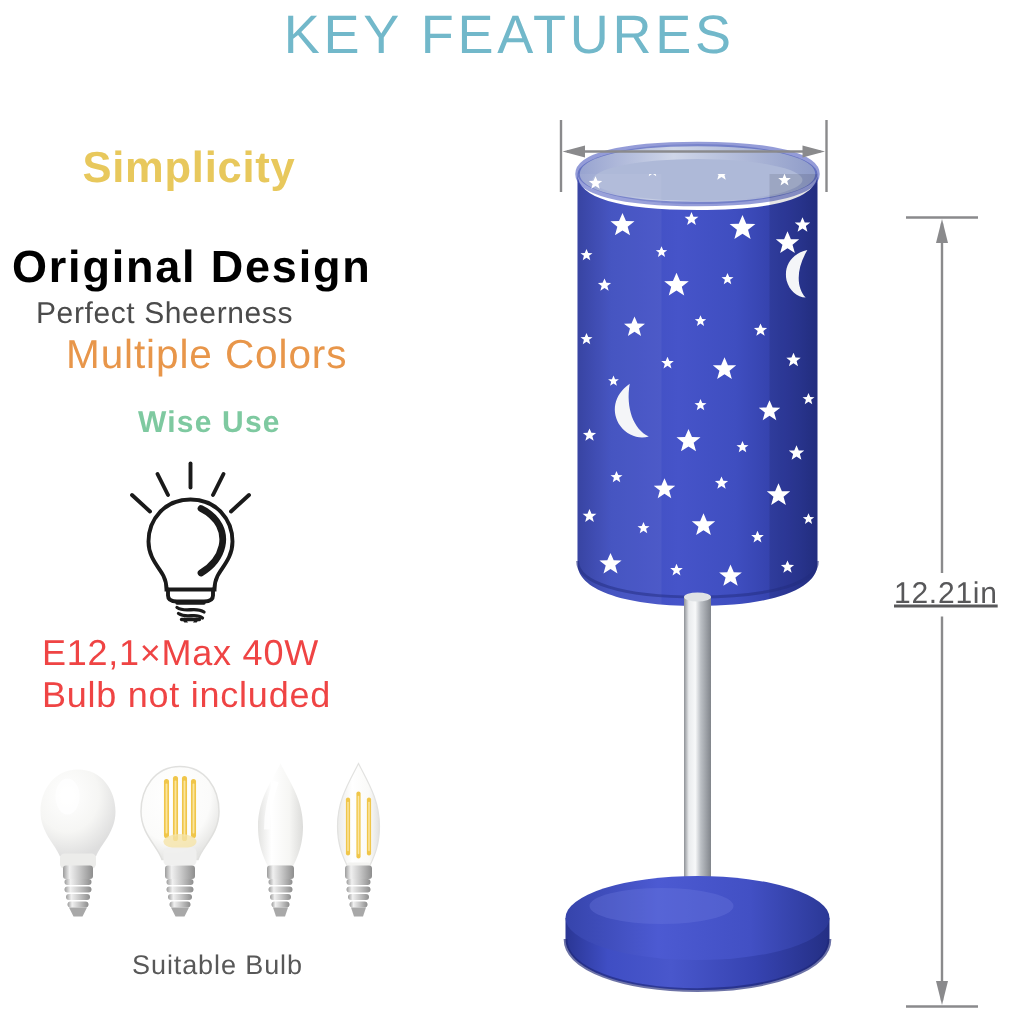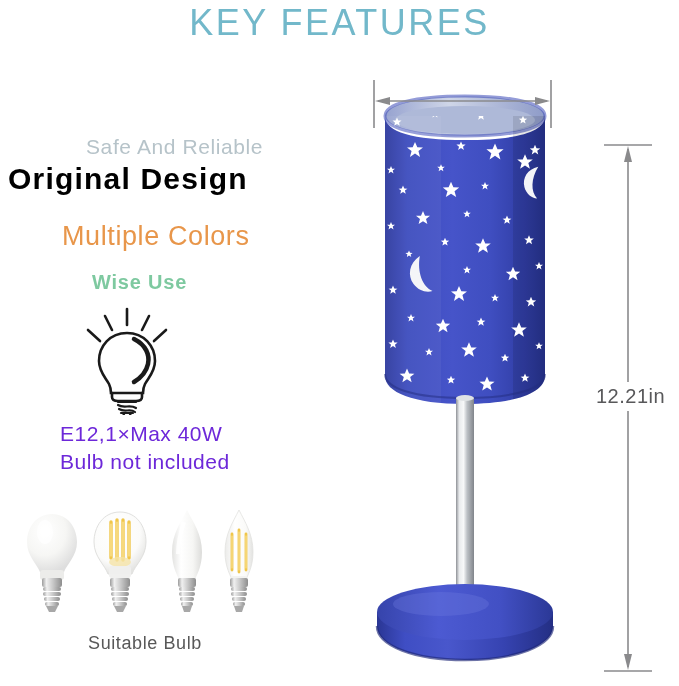--- a/index.html
+++ b/index.html
@@ -58,44 +58,44 @@
     color: #000000;
     letter-spacing: 1.2px;
   }
   .feat-perfect {
     left: 24px; top: 199px;
     font-size: 20px;
     color: #4b4b4b;
     letter-spacing: 0.4px;
   }
   .feat-multiple {
-    left: 62px; top: 223px;
+    left: 44px; top: 223px;
     font-size: 27px;
     color: #e8964a;
     letter-spacing: 0.6px;
   }
   .feat-wise {
     left: 92px; top: 272px;
     font-size: 20px;
     font-weight: bold;
     color: #7ec9a0;
     letter-spacing: 0.8px;
   }
 
   
   .bulb-icon {
     position: absolute;
     left: 72px;
     top: 305px;
   }
   .spec-line {
     position: absolute;
-    left: 60px;
-    font-size: 21px;
-    color: #6d28d9;
+    left: 28px;
+    font-size: 24px;
+    color: #ef4444;
     letter-spacing: 0.5px;
     white-space: nowrap;
   }
   .spec-1 { top: 422px; }
   .spec-2 { top: 450px; }
 
   
   .bulbs-row {
     position: absolute;
     left: 18px;
@@ -137,31 +137,33 @@
   .dim-height-label {
     position: absolute;
     left: 596px;
     top: 382px;
     font-size: 20px;
     color: #58585a;
     background: #ffffff;
     padding: 3px 0;
     letter-spacing: 0.5px;
     white-space: nowrap;
+    text-decoration: underline;
   }
 </style>
 </head>
 <body>
 
 <div id="page">
 
   <div class="title">KEY FEATURES</div>
 
-  <div class="feat feat-safe">Safe And Reliable</div>
+  <div class="feat feat-simplicity">Simplicity</div>
   <div class="feat feat-original">Original Design</div>
+  <div class="feat feat-perfect">Perfect Sheerness</div>
   <div class="feat feat-multiple">Multiple Colors</div>
   <div class="feat feat-wise">Wise Use</div>
 
   <div class="bulb-icon">
     <svg width="110" height="110" viewBox="0 0 110 110" aria-hidden="true">
       <g stroke="#1a1a1a" stroke-width="2.6" fill="none" stroke-linecap="round">
 
         <line x1="55" y1="4" x2="55" y2="20"></line>
         <line x1="33" y1="11" x2="40" y2="25"></line>
         <line x1="77" y1="11" x2="70" y2="25"></line>

